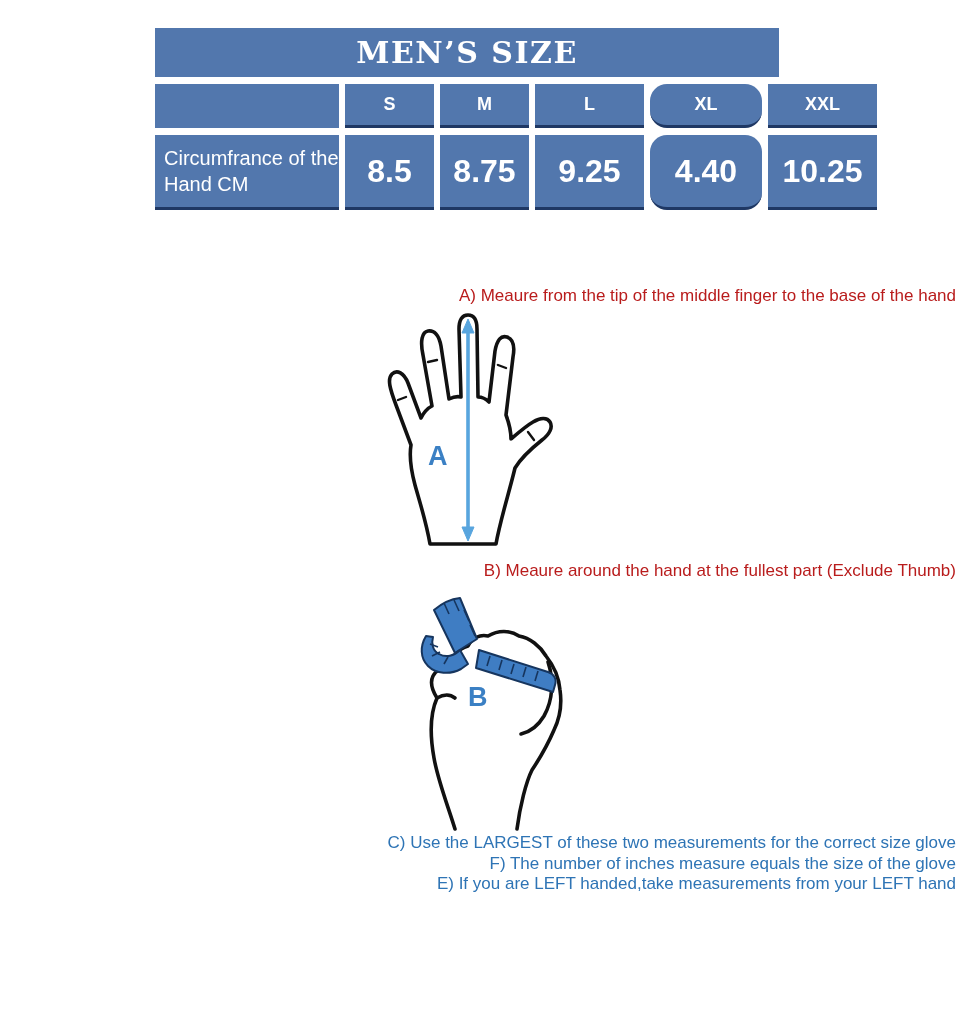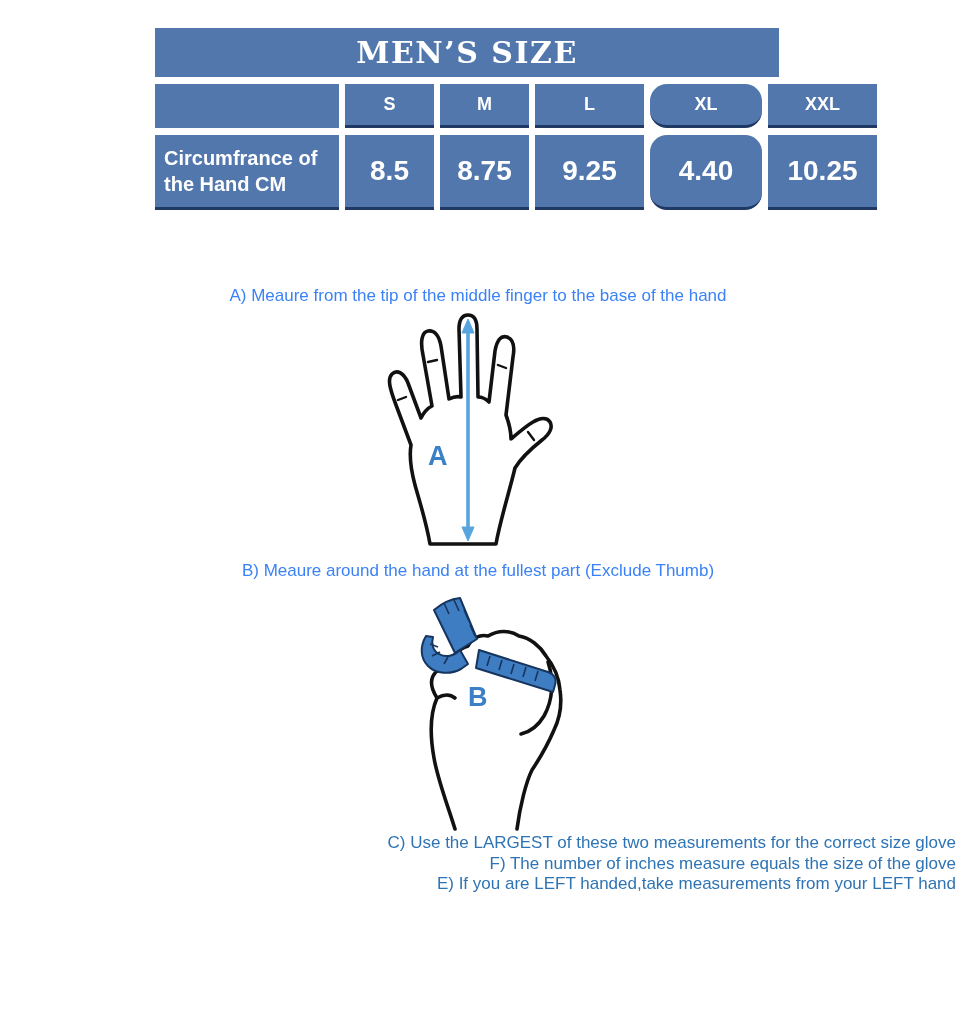--- a/index.html
+++ b/index.html
@@ -16,29 +16,29 @@
   .cell{background:#5277AD;color:#ffffff;display:flex;align-items:center;
         justify-content:center;box-sizing:border-box;}
   .bordered{border-bottom:3px solid #1F3864;}
   .c-label{flex:0 0 184px;}
   .c-s{flex:0 0 89px;}
   .c-m{flex:0 0 89px;}
   .c-l{flex:0 0 109px;}
   .c-xl{flex:0 0 112px;border-radius:17px;}
   .c-xxl{flex:0 0 109px;}
   .header-row .cell{height:44px;font-weight:bold;font-size:18px;}
-  .row1 .cell{height:75px;font-weight:bold;font-size:28px;}
-  .row1 .c-label{font-weight:bold;font-size:20px;justify-content:flex-start;
+  .row1 .cell{height:75px;font-weight:bold;font-size:32px;}
+  .row1 .c-label{font-weight:normal;font-size:20px;justify-content:flex-start;
                  padding-left:9px;line-height:1.3;text-align:left;}
   .row2 .cell{height:51px;font-weight:bold;font-size:24px;}
   .row2 .c-label{font-weight:normal;font-size:20px;}
 
   
-  .instr{position:absolute;left:0;width:956px;text-align:center;
-         color:#3b82f6;font-size:17px;}
+  .instr{position:absolute;left:0;width:956px;text-align:right;
+         color:#b91c1c;font-size:17px;}
   .instr-a{top:286px;}
   .instr-b{top:561px;}
   .instr-block{position:absolute;top:833px;left:0;width:956px;
                text-align:right;color:#2E74B5;font-size:17px;
                line-height:20.5px;}
 
   
   .hand-a{position:absolute;left:368px;top:313px;}
   .hand-b{position:absolute;left:380px;top:586px;}
   .diagram-letter{font-family:"Liberation Sans",sans-serif;font-weight:bold;

